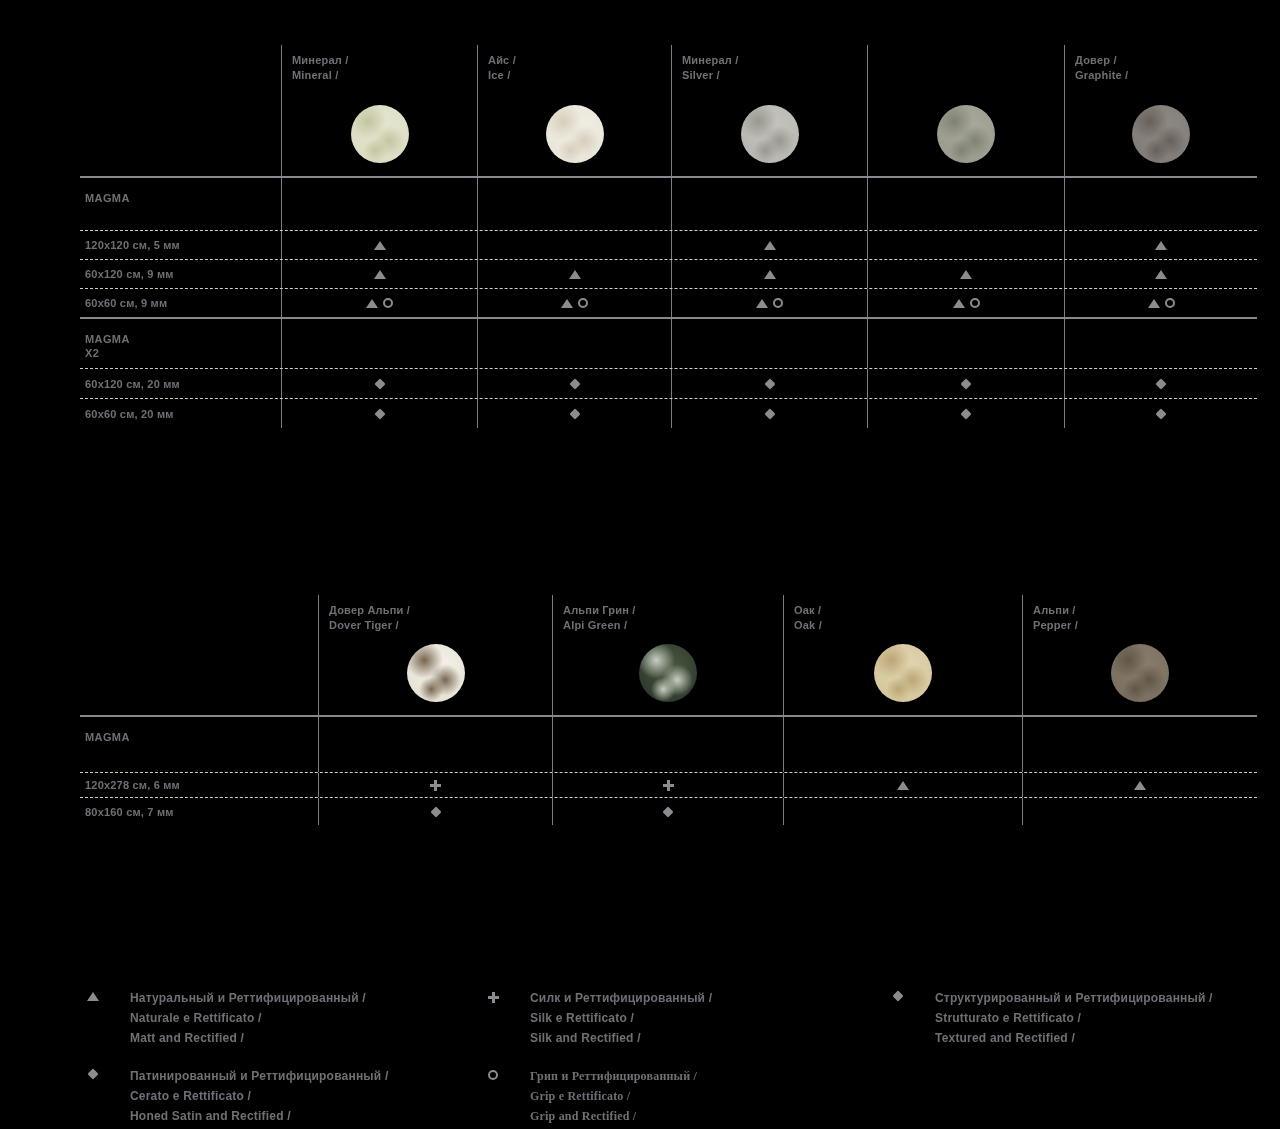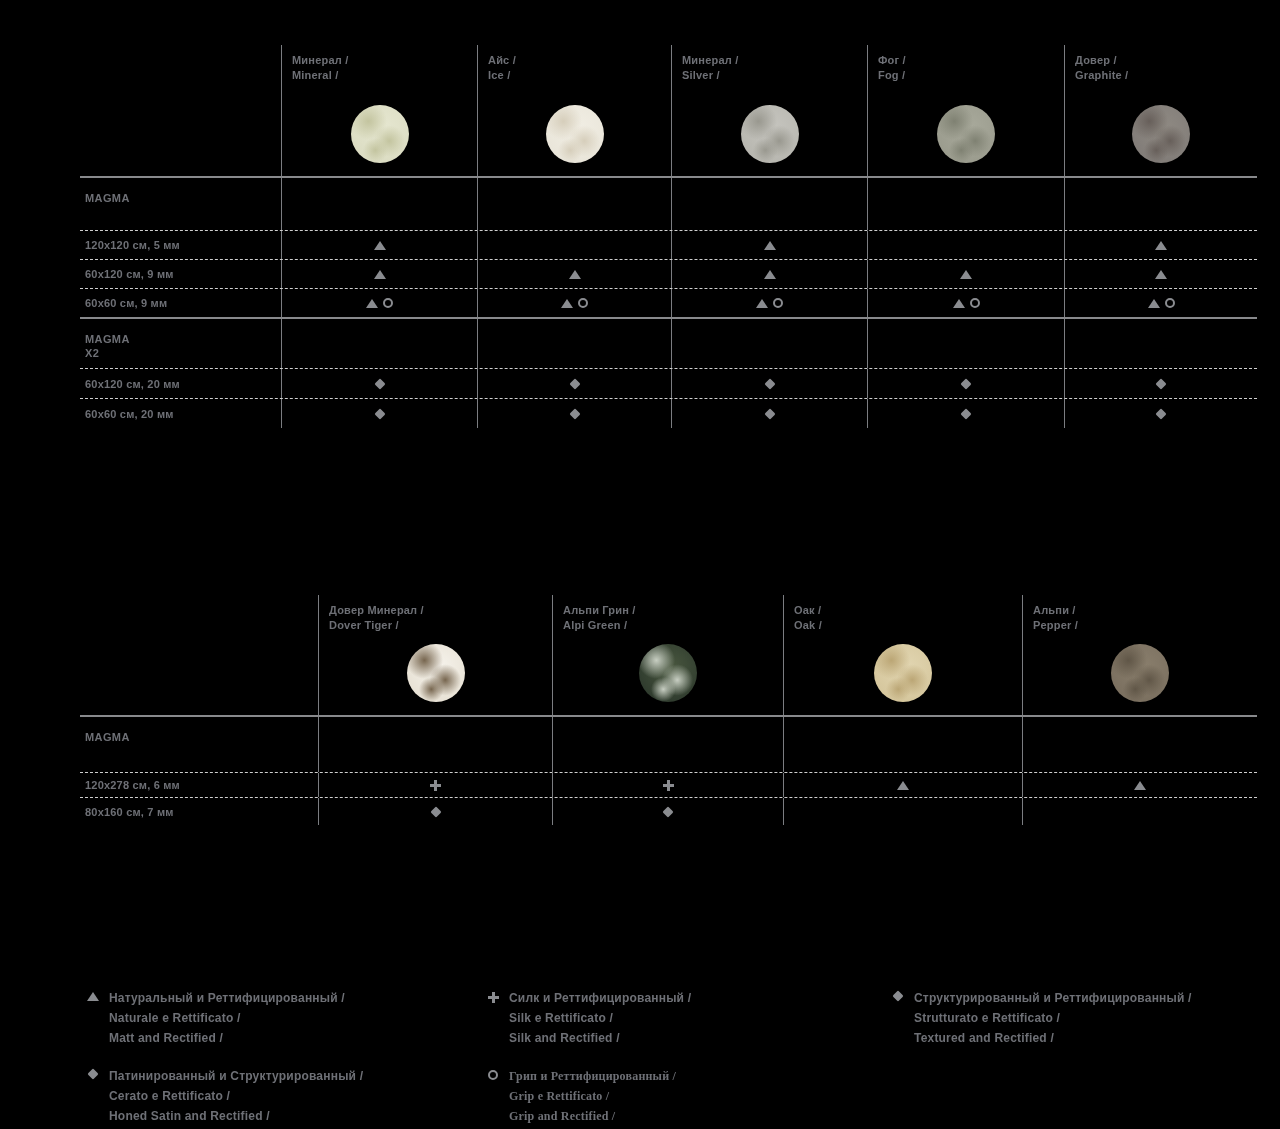--- a/index.html
+++ b/index.html
@@ -53,21 +53,21 @@
   .marker{display:inline-block;flex:0 0 auto}
   .marker.triangle{width:0;height:0;border-left:6px solid transparent;border-right:6px solid transparent;border-bottom:9px solid var(--marker)}
   .marker.diamond{width:8px;height:8px;background:var(--marker);border-radius:1.5px;transform:rotate(45deg)}
   .marker.circle{width:6px;height:6px;border:2px solid var(--marker);border-radius:50%}
   .marker.plus{width:11px;height:11px;background:
     linear-gradient(var(--marker),var(--marker)) center/11px 3px no-repeat,
     linear-gradient(var(--marker),var(--marker)) center/3px 11px no-repeat}
   .legend{position:absolute;left:80px;top:988px;width:1177px;height:141px}
   .legend-item{position:absolute;width:380px}
   .legend-sym{position:absolute;left:0;top:4px;width:16px;display:flex;justify-content:center}
-  .legend-lines{margin-left:24px;font-size:12px;font-weight:700;line-height:20px;letter-spacing:.2px}
+  .legend-lines{margin-left:45px;font-size:12px;font-weight:700;line-height:20px;letter-spacing:.2px}
 </style>
 </head>
 <body>
 
 <section class="table t1">
     <div class="trow head-row">
       <div class="cell label-cell"></div>
       <div class="cell col-cell head-cell">
         <div class="head-text">
           <div class="head-line">Минерал /</div>
@@ -83,24 +83,20 @@
         <span class="swatch" style="--b: #e9e5d9; --b2: #f1eee4; --v: #d6cebb;"></span>
       </div>
       <div class="cell col-cell head-cell">
         <div class="head-text">
           <div class="head-line">Минерал /</div>
           <div class="head-line">Silver /</div>
         </div>
         <span class="swatch" style="--b: #b7b6af; --b2: #c6c5bf; --v: #99988f;"></span>
       </div>
       <div class="cell col-cell head-cell">
-        <div class="head-text">
-          <div class="head-line">Фог /</div>
-          <div class="head-line">Fog /</div>
-        </div>
         <span class="swatch" style="--b: #9a9b8d; --b2: #a9aa9c; --v: #7f8172;"></span>
       </div>
       <div class="cell col-cell head-cell">
         <div class="head-text">
           <div class="head-line">Довер /</div>
           <div class="head-line">Graphite /</div>
         </div>
         <span class="swatch" style="--b: #817c78; --b2: #8f8a83; --v: #675f5a;"></span>
       </div>
     </div>
@@ -215,21 +211,21 @@
       <div class="cell col-cell marker-cell">
         <span class="marker diamond"></span>
       </div>
     </div>
   </section>
 <section class="table t2">
     <div class="trow head-row">
       <div class="cell label-cell"></div>
       <div class="cell col-cell head-cell">
         <div class="head-text">
-          <div class="head-line">Довер Минерал /</div>
+          <div class="head-line">Довер Альпи /</div>
           <div class="head-line">Dover Tiger /</div>
         </div>
         <span class="swatch" style="--b: #e7e1d4; --b2: #f6f3ec; --v: #77664f;"></span>
       </div>
       <div class="cell col-cell head-cell">
         <div class="head-text">
           <div class="head-line">Альпи Грин /</div>
           <div class="head-line">Alpi Green /</div>
         </div>
         <span class="swatch" style="--b: #2e3a2d; --b2: #49573f; --v: #c7cec2;"></span>
@@ -294,21 +290,21 @@
         <div class="legend-line">Натуральный и Реттифицированный /</div>
         <div class="legend-line">Naturale e Rettificato /</div>
         <div class="legend-line">Matt and Rectified /</div>
       </div>
     </div>
     <div class="legend-item" style="left: 5px; top: 78px;">
       <span class="legend-sym">
         <span class="marker diamond"></span>
       </span>
       <div class="legend-lines">
-        <div class="legend-line">Патинированный и Структурированный /</div>
+        <div class="legend-line">Патинированный и Реттифицированный /</div>
         <div class="legend-line">Cerato e Rettificato /</div>
         <div class="legend-line">Honed Satin and Rectified /</div>
       </div>
     </div>
     <div class="legend-item" style="left: 405px; top: 0px;">
       <span class="legend-sym">
         <span class="marker plus"></span>
       </span>
       <div class="legend-lines">
         <div class="legend-line">Силк и Реттифицированный /</div>

